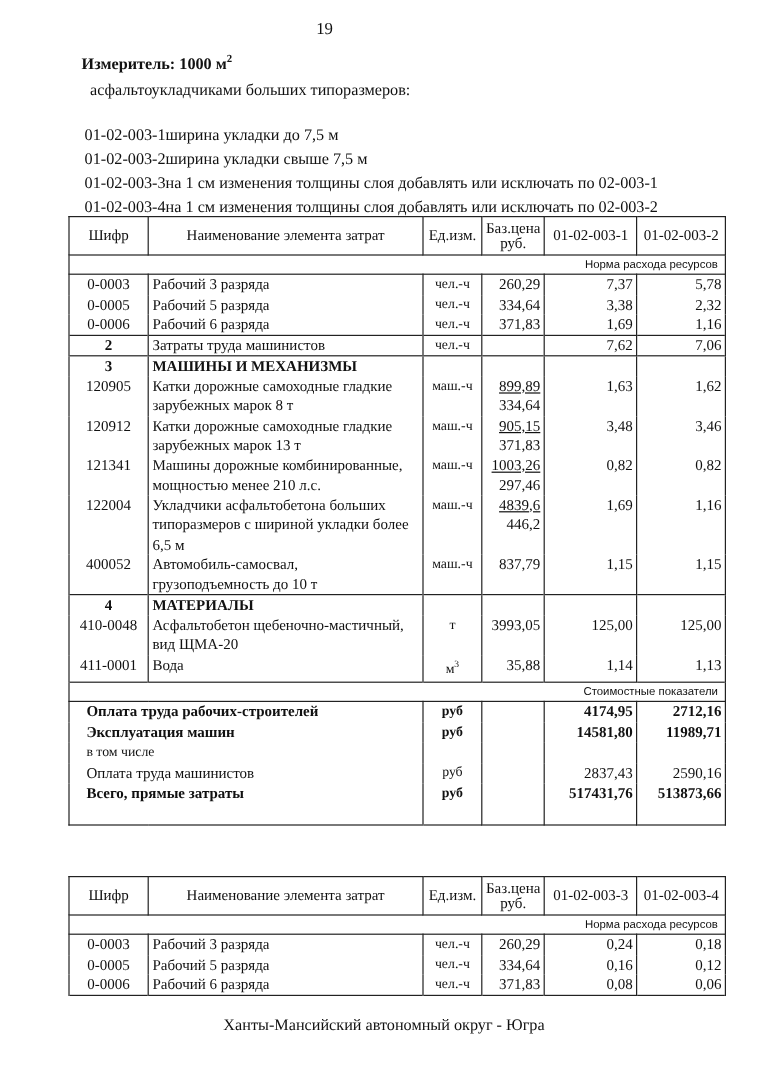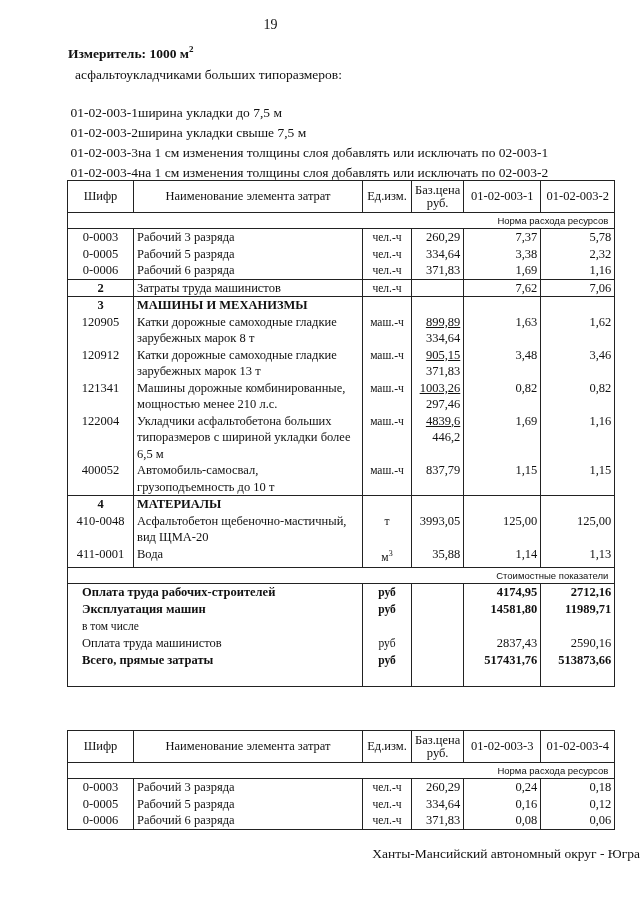--- a/index.html
+++ b/index.html
@@ -6,23 +6,23 @@
   body { width: 640px; height: 905px; position: relative; overflow: hidden;
          font-family: "Liberation Serif", "DejaVu Serif", serif; color: #111; font-size: 13px; }
   .abs { position: absolute; white-space: nowrap; text-align: right; }
   .page-num { left: 0; width: 541px; top: 17px; text-align: center; font-size: 14px; }
   .measure { left: 68px; top: 44px; font-weight: bold; font-size: 13.5px; }
   .measure sup { font-size: 9px; }
   .desc { left: 75px; top: 66px; font-size: 13.5px; line-height: 17px; }
   .codes { left: 58px; top: 103px; font-size: 13.5px; }
   .code-row { height: 20px; line-height: 20px; display: flex; }
   .code-row .c { width: 80px; }
-  .footer { left: 0; width: 640px; top: 846px; text-align: right; font-size: 13.5px; }
-
-  table.rt { position: absolute; left: 67px; border-collapse: collapse; table-layout: fixed;
+  .footer { left: 0; width: 640px; top: 846px; text-align: center; font-size: 13.5px; }
+
+  table.rt { position: absolute; left: 57px; border-collapse: collapse; table-layout: fixed;
              font-size: 12.5px; }
   table.rt td, table.rt th { padding: 0 3px; vertical-align: top; line-height: 16.5px; }
   table.rt col.c1 { width: 66px; } table.rt col.c2 { width: 229px; }
   table.rt col.c3 { width: 49px; } table.rt col.c4 { width: 52px; }
   table.rt col.c5 { width: 77px; } table.rt col.c6 { width: 74px; }
   .t1 { top: 180px; } .t2 { top: 730px; }
   .outer { border: 1px solid #222; }
   th.h { font-weight: normal; border: 1px solid #222; vertical-align: middle !important;
          text-align: center; height: 31px; font-size: 12.5px; line-height: 13px !important; }
   .sub { font-family: "Liberation Sans", "DejaVu Sans", sans-serif; font-size: 9.5px;

